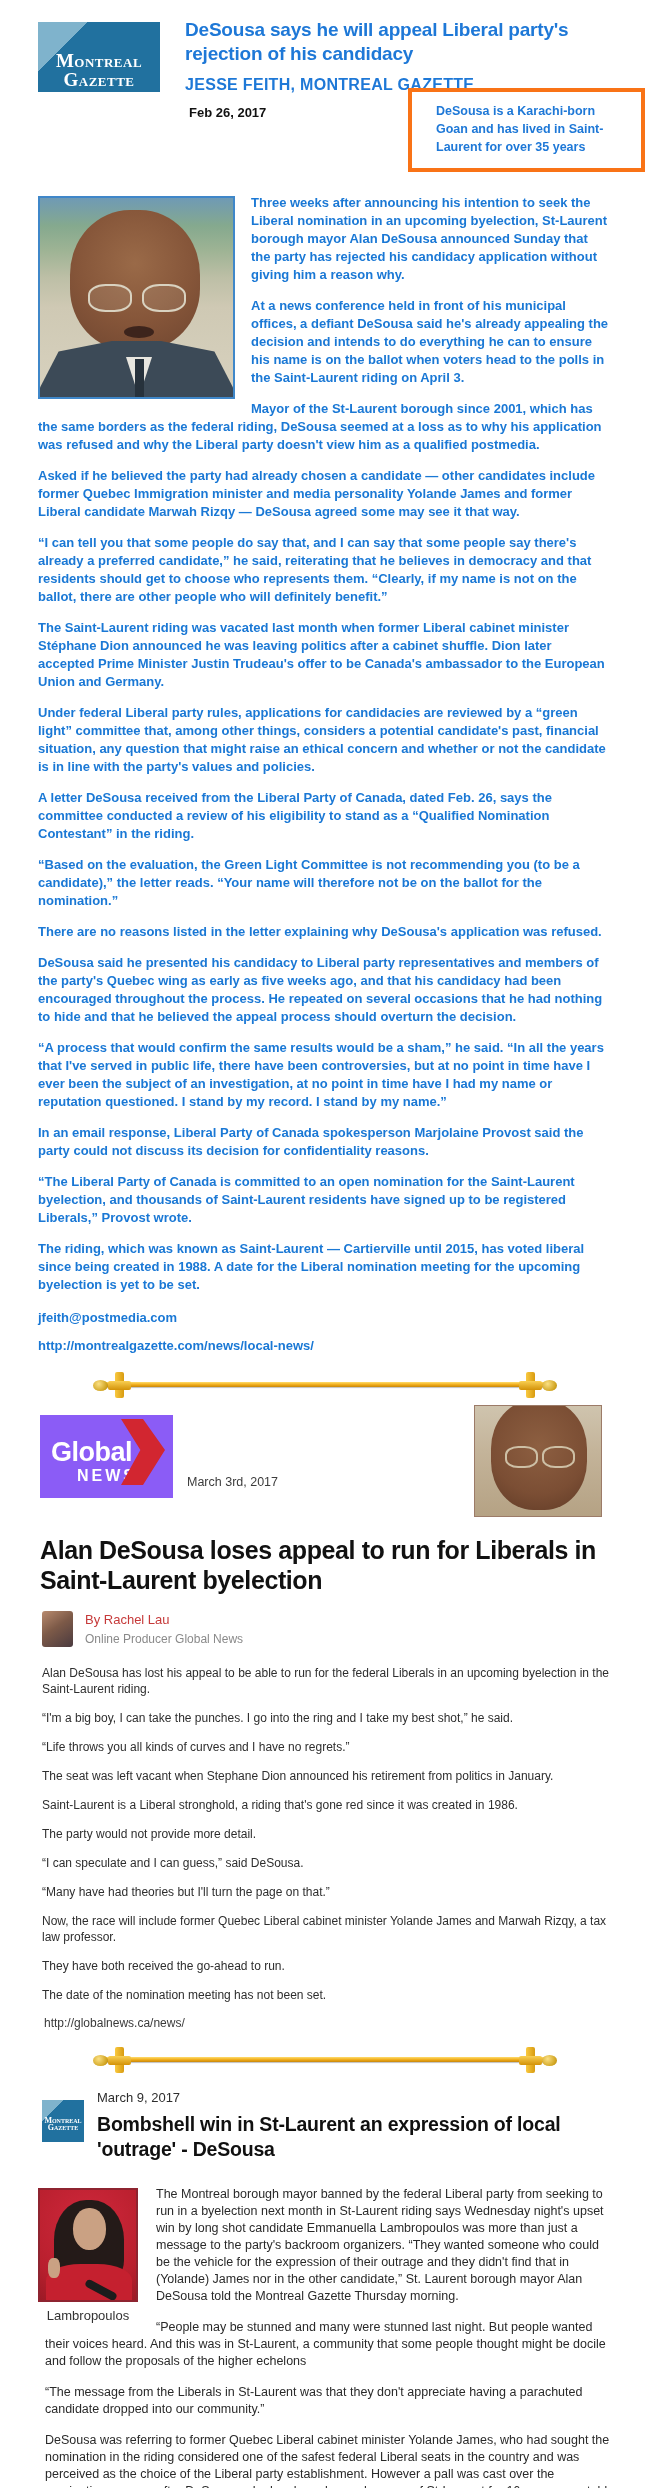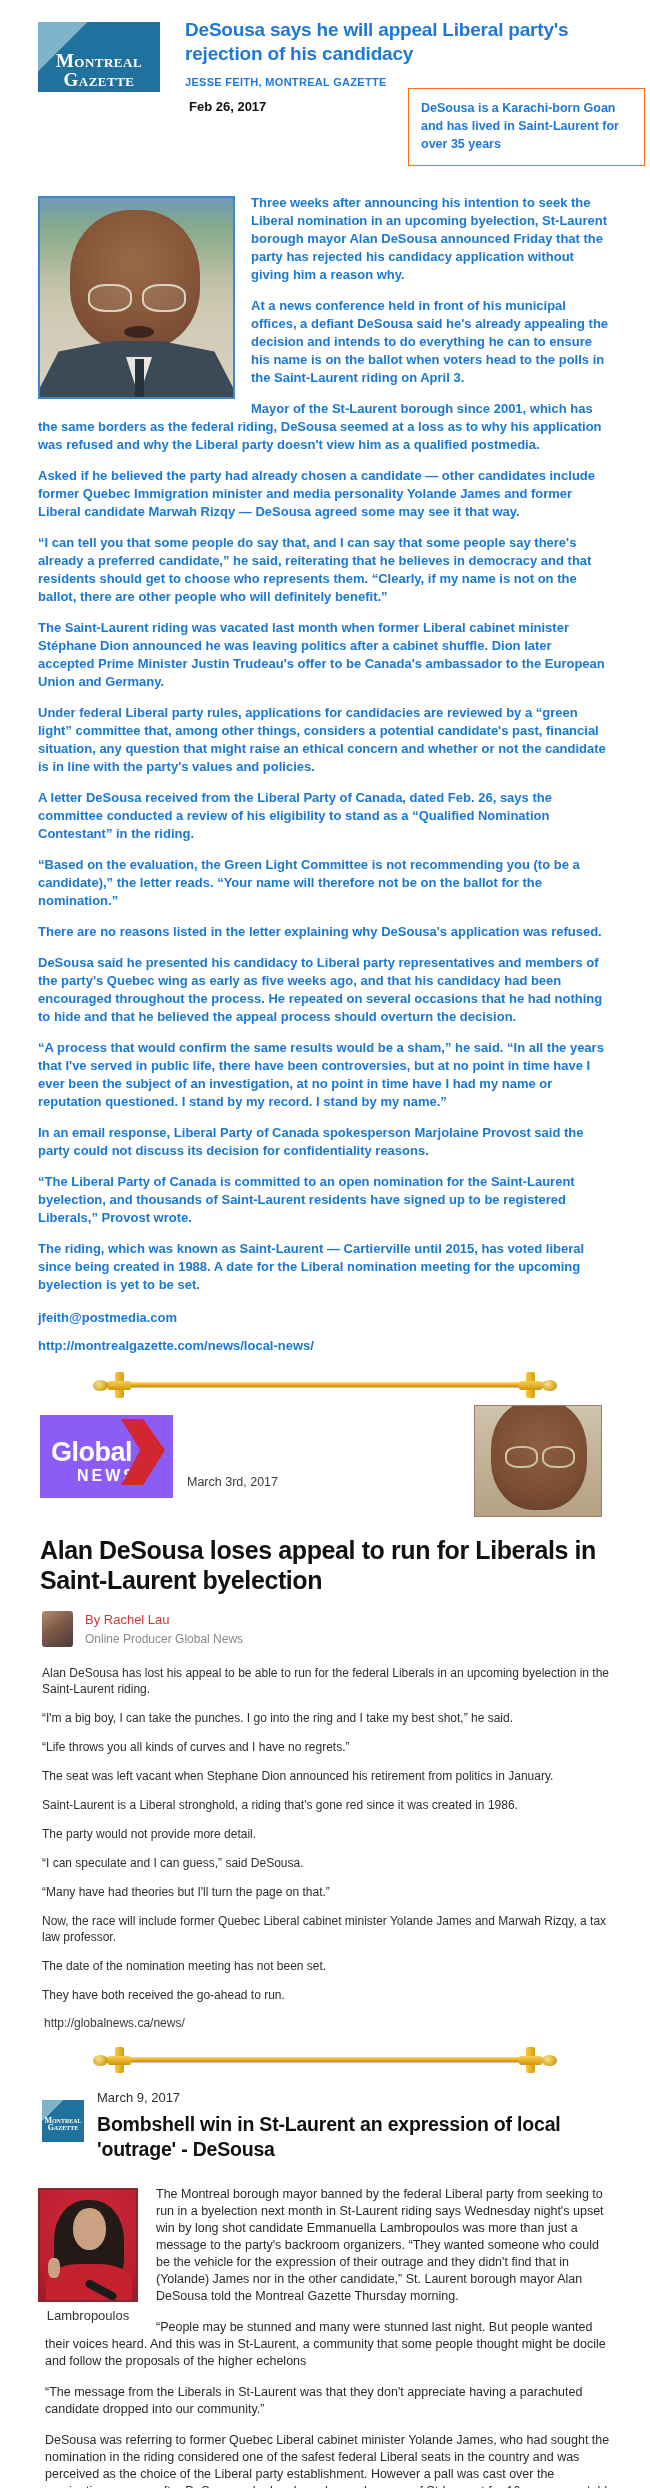--- a/index.html
+++ b/index.html
@@ -17,25 +17,25 @@
     position:absolute; left:0; top:4px; width:122px; height:70px;
     background:linear-gradient(135deg,#7fb3cc 0 26%,#21719f 26%);
     color:#fff; text-align:center; padding-top:30px;
     font-family:"Liberation Serif", serif;
   }
   .mg-logo .l1, .mg-logo .l2 { display:block; font-variant:small-caps; font-weight:bold; letter-spacing:.5px; }
   .mg-logo .l1 { font-size:19px; line-height:18px; }
   .mg-logo .l2 { font-size:19px; line-height:19px; }
   .a1-head-col { margin-left:147px; }
   .a1-headline { color:#1e78d7; font-size:19px; font-weight:bold; line-height:24px; letter-spacing:-.2px; max-width:470px; }
-  .a1-byline { color:#1e78d7; font-size:11px; font-weight:bold; letter-spacing:.3px; margin-top:10px; }
+  .a1-byline { color:#1e78d7; font-size:16px; font-weight:bold; letter-spacing:.3px; margin-top:10px; }
   .a1-date { color:#111; font-size:13px; font-weight:bold; margin-top:11px; margin-left:4px; }
   .factbox {
     position:absolute; right:-33px; top:70px; width:237px;
-    border:1px solid #f97316; padding:10px 12px 12px 12px;
+    border:4px solid #f97316; padding:10px 12px 12px 24px;
     color:#1e78d7; font-size:12.5px; font-weight:bold; line-height:18px;
   }
   .a1-body { margin:8px 40px 0 38px; }
   .a1-photo-wrap { float:left; margin:2px 16px 6px 0; }
   .photo1 {
     width:197px; height:203px; border:2px solid #3f87c9; position:relative; overflow:hidden;
     background:linear-gradient(180deg,#6f9ab5 0%,#85a98e 14%,#9db394 26%,#bdbfa6 40%,#cfc9b4 55%,#d8d2bf 100%);
   }
   .photo1 .head {
     position:absolute; left:30px; top:12px; width:130px; height:140px;
@@ -152,21 +152,21 @@
         <div class="photo1">
           <div class="head"></div>
           <div class="glasses"></div>
           <div class="mouth"></div>
           <div class="suit"></div>
           <div class="shirt"></div>
           <div class="tie"></div>
         </div>
       </div>
       <div>
-          <p>Three weeks after announcing his intention to seek the Liberal nomination in an upcoming byelection, St-Laurent borough mayor Alan DeSousa announced Friday that the party has rejected his candidacy application without giving him a reason why.</p>
+          <p>Three weeks after announcing his intention to seek the Liberal nomination in an upcoming byelection, St-Laurent borough mayor Alan DeSousa announced Sunday that the party has rejected his candidacy application without giving him a reason why.</p>
           <p>At a news conference held in front of his municipal offices, a defiant DeSousa said he's already appealing the decision and intends to do everything he can to ensure his name is on the ballot when voters head to the polls in the Saint-Laurent riding on April 3.</p>
           <p>Mayor of the St-Laurent borough since 2001, which has the same borders as the federal riding, DeSousa seemed at a loss as to why his application was refused and why the Liberal party doesn't view him as a qualified postmedia.</p>
           <p>Asked if he believed the party had already chosen a candidate — other candidates include former Quebec Immigration minister and media personality Yolande James and former Liberal candidate Marwah Rizqy — DeSousa agreed some may see it that way.</p>
           <p>“I can tell you that some people do say that, and I can say that some people say there's already a preferred candidate,” he said, reiterating that he believes in democracy and that residents should get to choose who represents them. “Clearly, if my name is not on the ballot, there are other people who will definitely benefit.”</p>
           <p>The Saint-Laurent riding was vacated last month when former Liberal cabinet minister Stéphane Dion announced he was leaving politics after a cabinet shuffle. Dion later accepted Prime Minister Justin Trudeau's offer to be Canada's ambassador to the European Union and Germany.</p>
           <p>Under federal Liberal party rules, applications for candidacies are reviewed by a “green light” committee that, among other things, considers a potential candidate's past, financial situation, any question that might raise an ethical concern and whether or not the candidate is in line with the party's values and policies.</p>
           <p>A letter DeSousa received from the Liberal Party of Canada, dated Feb. 26, says the committee conducted a review of his eligibility to stand as a “Qualified Nomination Contestant” in the riding.</p>
           <p>“Based on the evaluation, the Green Light Committee is not recommending you (to be a candidate),” the letter reads. “Your name will therefore not be on the ballot for the nomination.”</p>
           <p>There are no reasons listed in the letter explaining why DeSousa's application was refused.</p>
           <p>DeSousa said he presented his candidacy to Liberal party representatives and members of the party's Quebec wing as early as five weeks ago, and that his candidacy had been encouraged throughout the process. He repeated on several occasions that he had nothing to hide and that he believed the appeal process should overturn the decision.</p>
@@ -218,22 +218,22 @@
     <div class="a2-body">
         <p>Alan DeSousa has lost his appeal to be able to run for the federal Liberals in an upcoming byelection in the Saint-Laurent riding.</p>
         <p>“I'm a big boy, I can take the punches. I go into the ring and I take my best shot,” he said.</p>
         <p>“Life throws you all kinds of curves and I have no regrets.”</p>
         <p>The seat was left vacant when Stephane Dion announced his retirement from politics in January.</p>
         <p>Saint-Laurent is a Liberal stronghold, a riding that's gone red since it was created in 1986.</p>
         <p>The party would not provide more detail.</p>
         <p>“I can speculate and I can guess,” said DeSousa.</p>
         <p>“Many have had theories but I'll turn the page on that.”</p>
         <p>Now, the race will include former Quebec Liberal cabinet minister Yolande James and Marwah Rizqy, a tax law professor.</p>
+        <p>They have both received the go-ahead to run.</p>
         <p>The date of the nomination meeting has not been set.</p>
-        <p>They have both received the go-ahead to run.</p>
       </div>
 
     <div class="a2-link">
       <a href="#">http://globalnews.ca/news/</a>
     </div>
   </section>
 
   <div class="divider">
     <span class="rod"></span>
     <span class="finial f-left"></span>

